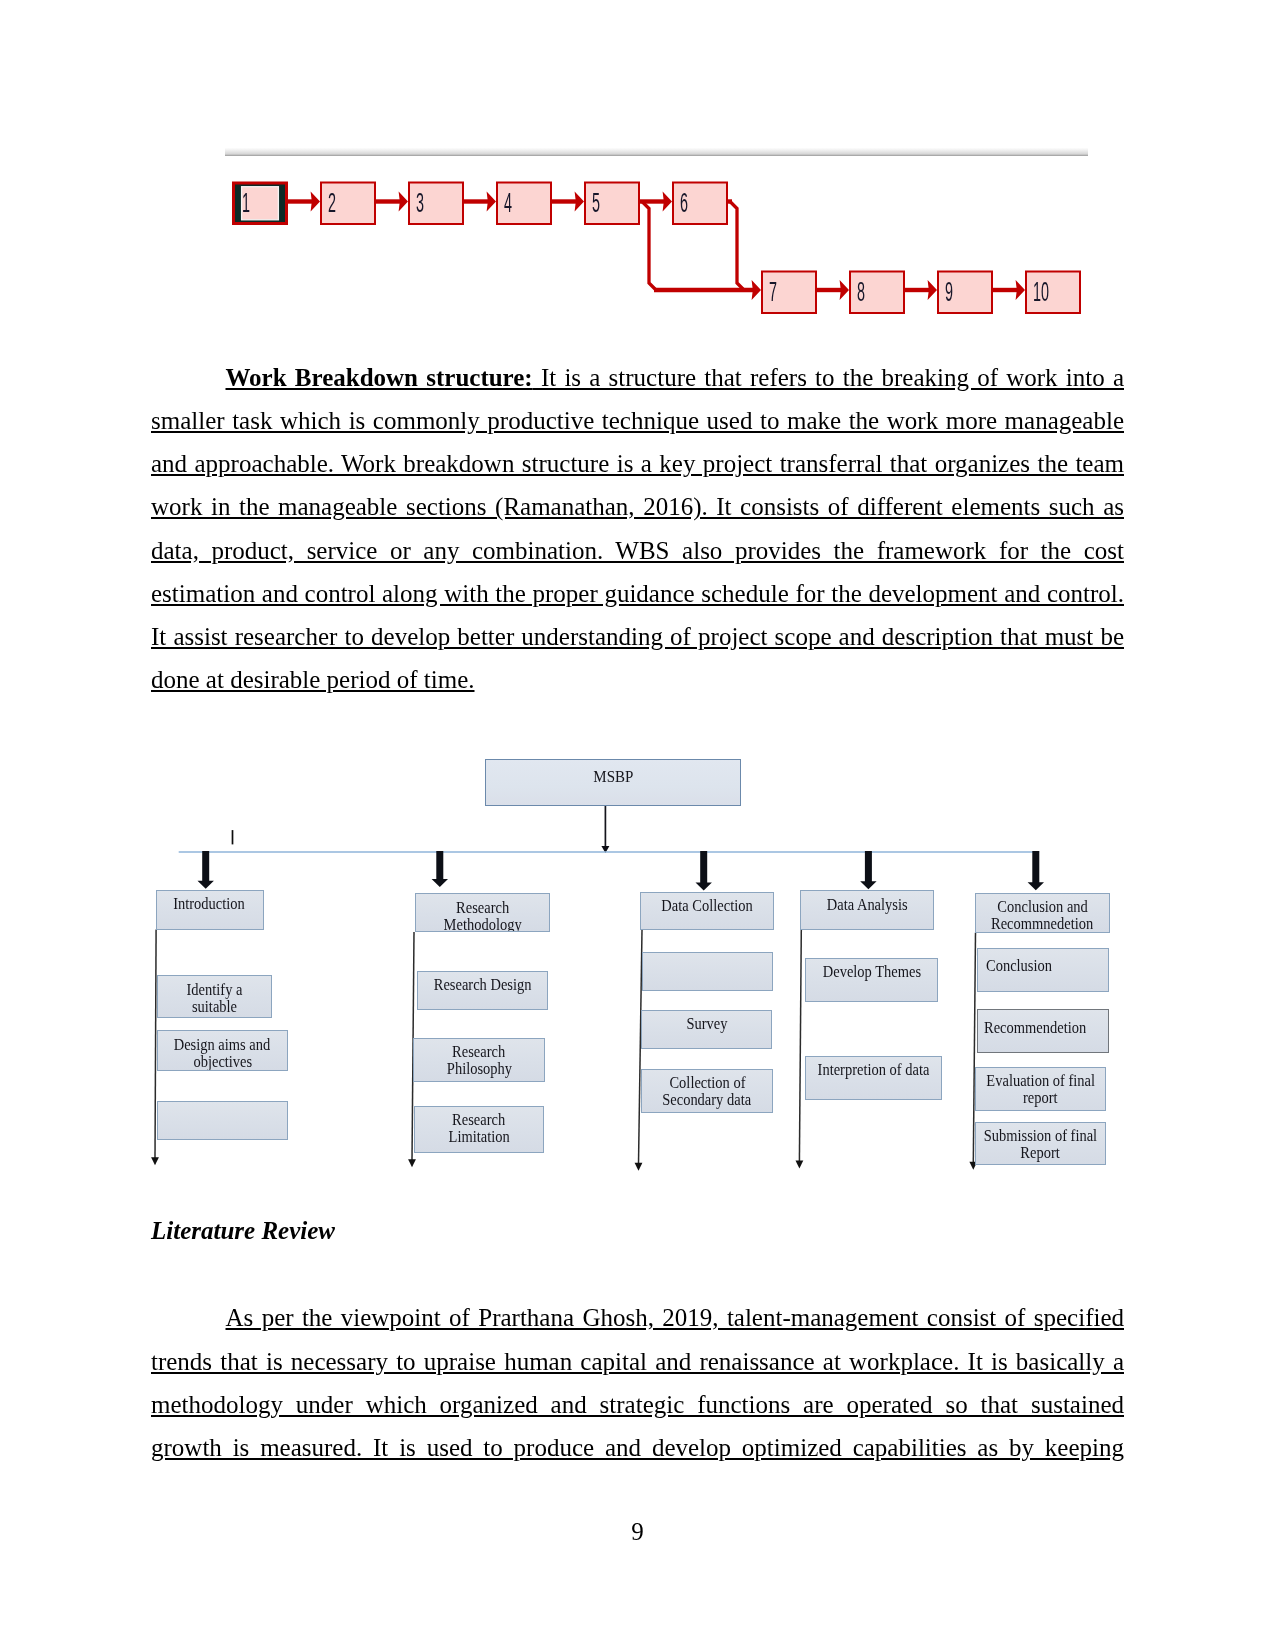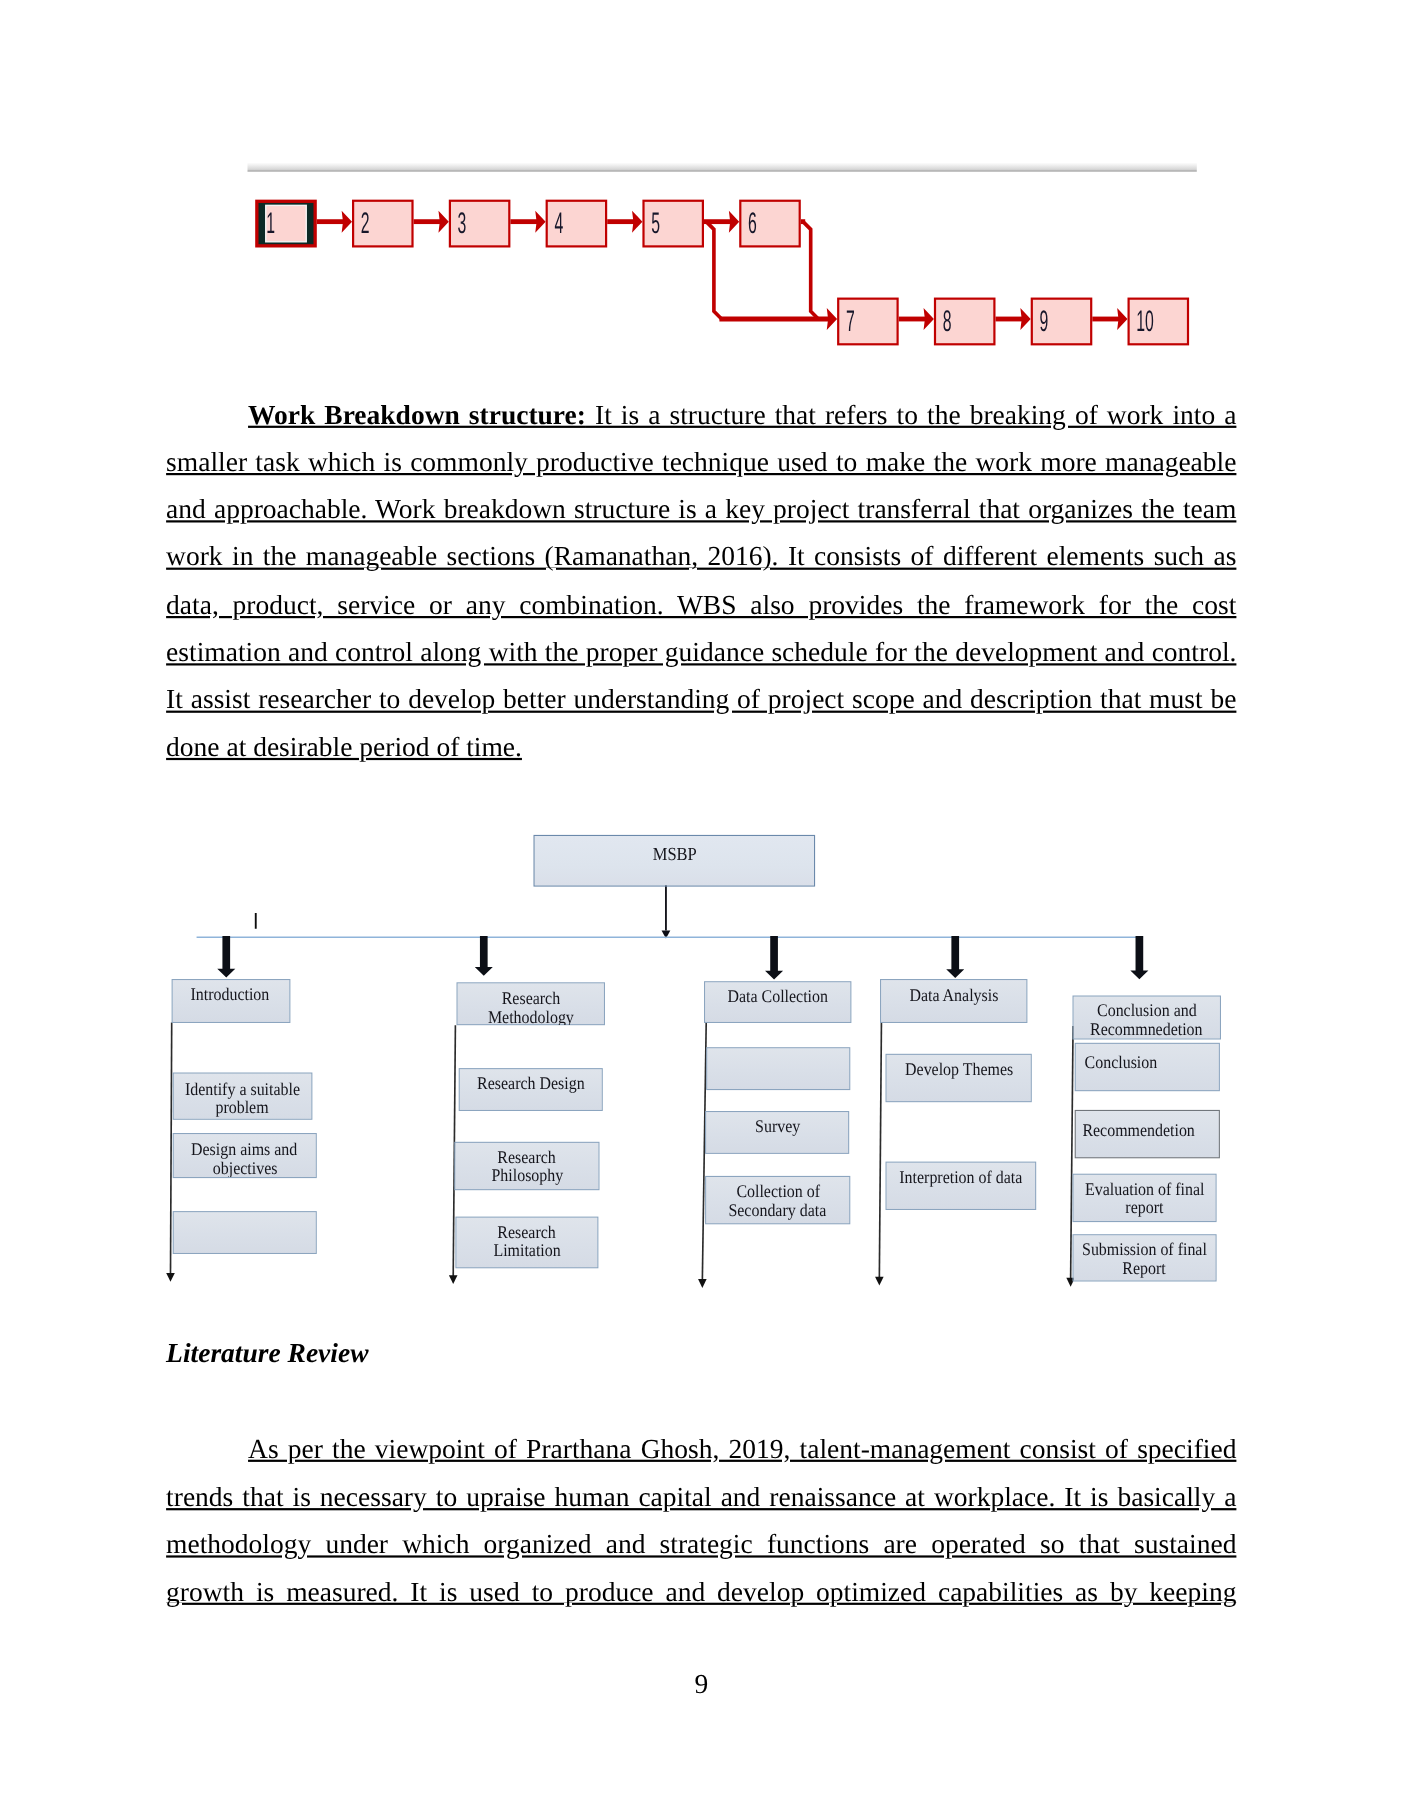--- a/index.html
+++ b/index.html
@@ -137,21 +137,21 @@
        L 1032.3 147.2 Z" fill="#0c0f16"></path>
         <path d="M 975.5 197.8 L 973.3 427.7" stroke="#2b2b2b" stroke-width="1.5" fill="none"></path>
         <path d="M 973.3 434.7 L 969.4 426.7 L 977.1999999999999 426.7 Z" fill="#111111"></path>
       </svg>
       <div class="wbsbox root" style="left: 485px; top: 24px; width: 256px; height: 47px;">
         <span><i>MSBP</i></span>
       </div>
       <div class="wbsbox" style="left: 155.5px; top: 154.8px; width: 108px; height: 39.8px;">
         <span><i>Introduction</i></span>
       </div>
-      <div class="wbsbox" style="left: 156.8px; top: 240.2px; width: 127px; height: 43.1px;">
+      <div class="wbsbox" style="left: 156.8px; top: 240.2px; width: 115px; height: 43.1px;">
         <span><i>Identify a suitable</i></span>
         <span><i>problem</i></span>
       </div>
       <div class="wbsbox" style="left: 156.5px; top: 295px; width: 131.7px; height: 41.2px;">
         <span><i>Design aims and</i></span>
         <span><i>objectives</i></span>
       </div>
       <div class="wbsbox" style="left: 156.5px; top: 365.6px; width: 131.7px; height: 39.4px; padding-top: 0px;">
         <div class="wbsclip" style="height: 33.2px;">
           <div class="wbsinner">
@@ -195,21 +195,21 @@
       </div>
       <div class="wbsbox" style="left: 800px; top: 155px; width: 134.1px; height: 40.1px;">
         <span><i>Data Analysis</i></span>
       </div>
       <div class="wbsbox" style="left: 805px; top: 222.6px; width: 133px; height: 44px;">
         <span><i>Develop Themes</i></span>
       </div>
       <div class="wbsbox" style="left: 805px; top: 277.6px; width: 137px; height: 44px; margin-top: 43px;">
         <span><i>Interpretion of data</i></span>
       </div>
-      <div class="wbsbox" style="left: 975px; top: 157.8px; width: 134.8px; height: 40px; margin-top: 12px;">
+      <div class="wbsbox" style="left: 975px; top: 157.8px; width: 134.8px; height: 40px;">
         <span><i>Conclusion and</i></span>
         <span><i>Recommnedetion</i></span>
       </div>
       <div class="wbsbox leftal" style="left: 976.8px; top: 213.2px; width: 132.6px; height: 43.6px; text-align: left; padding-left: 8.7px; padding-top: 9.1px;">
         <span><i>Conclusion</i></span>
       </div>
       <div class="wbsbox leftal greyborder" style="left: 976.8px; top: 274.2px; width: 132.6px; height: 44.3px; text-align: left; padding-left: 6px; padding-top: 9.6px;">
         <span><i>Recommendetion</i></span>
       </div>
       <div class="wbsbox" style="left: 975px; top: 331.8px; width: 131px; height: 44px;">

